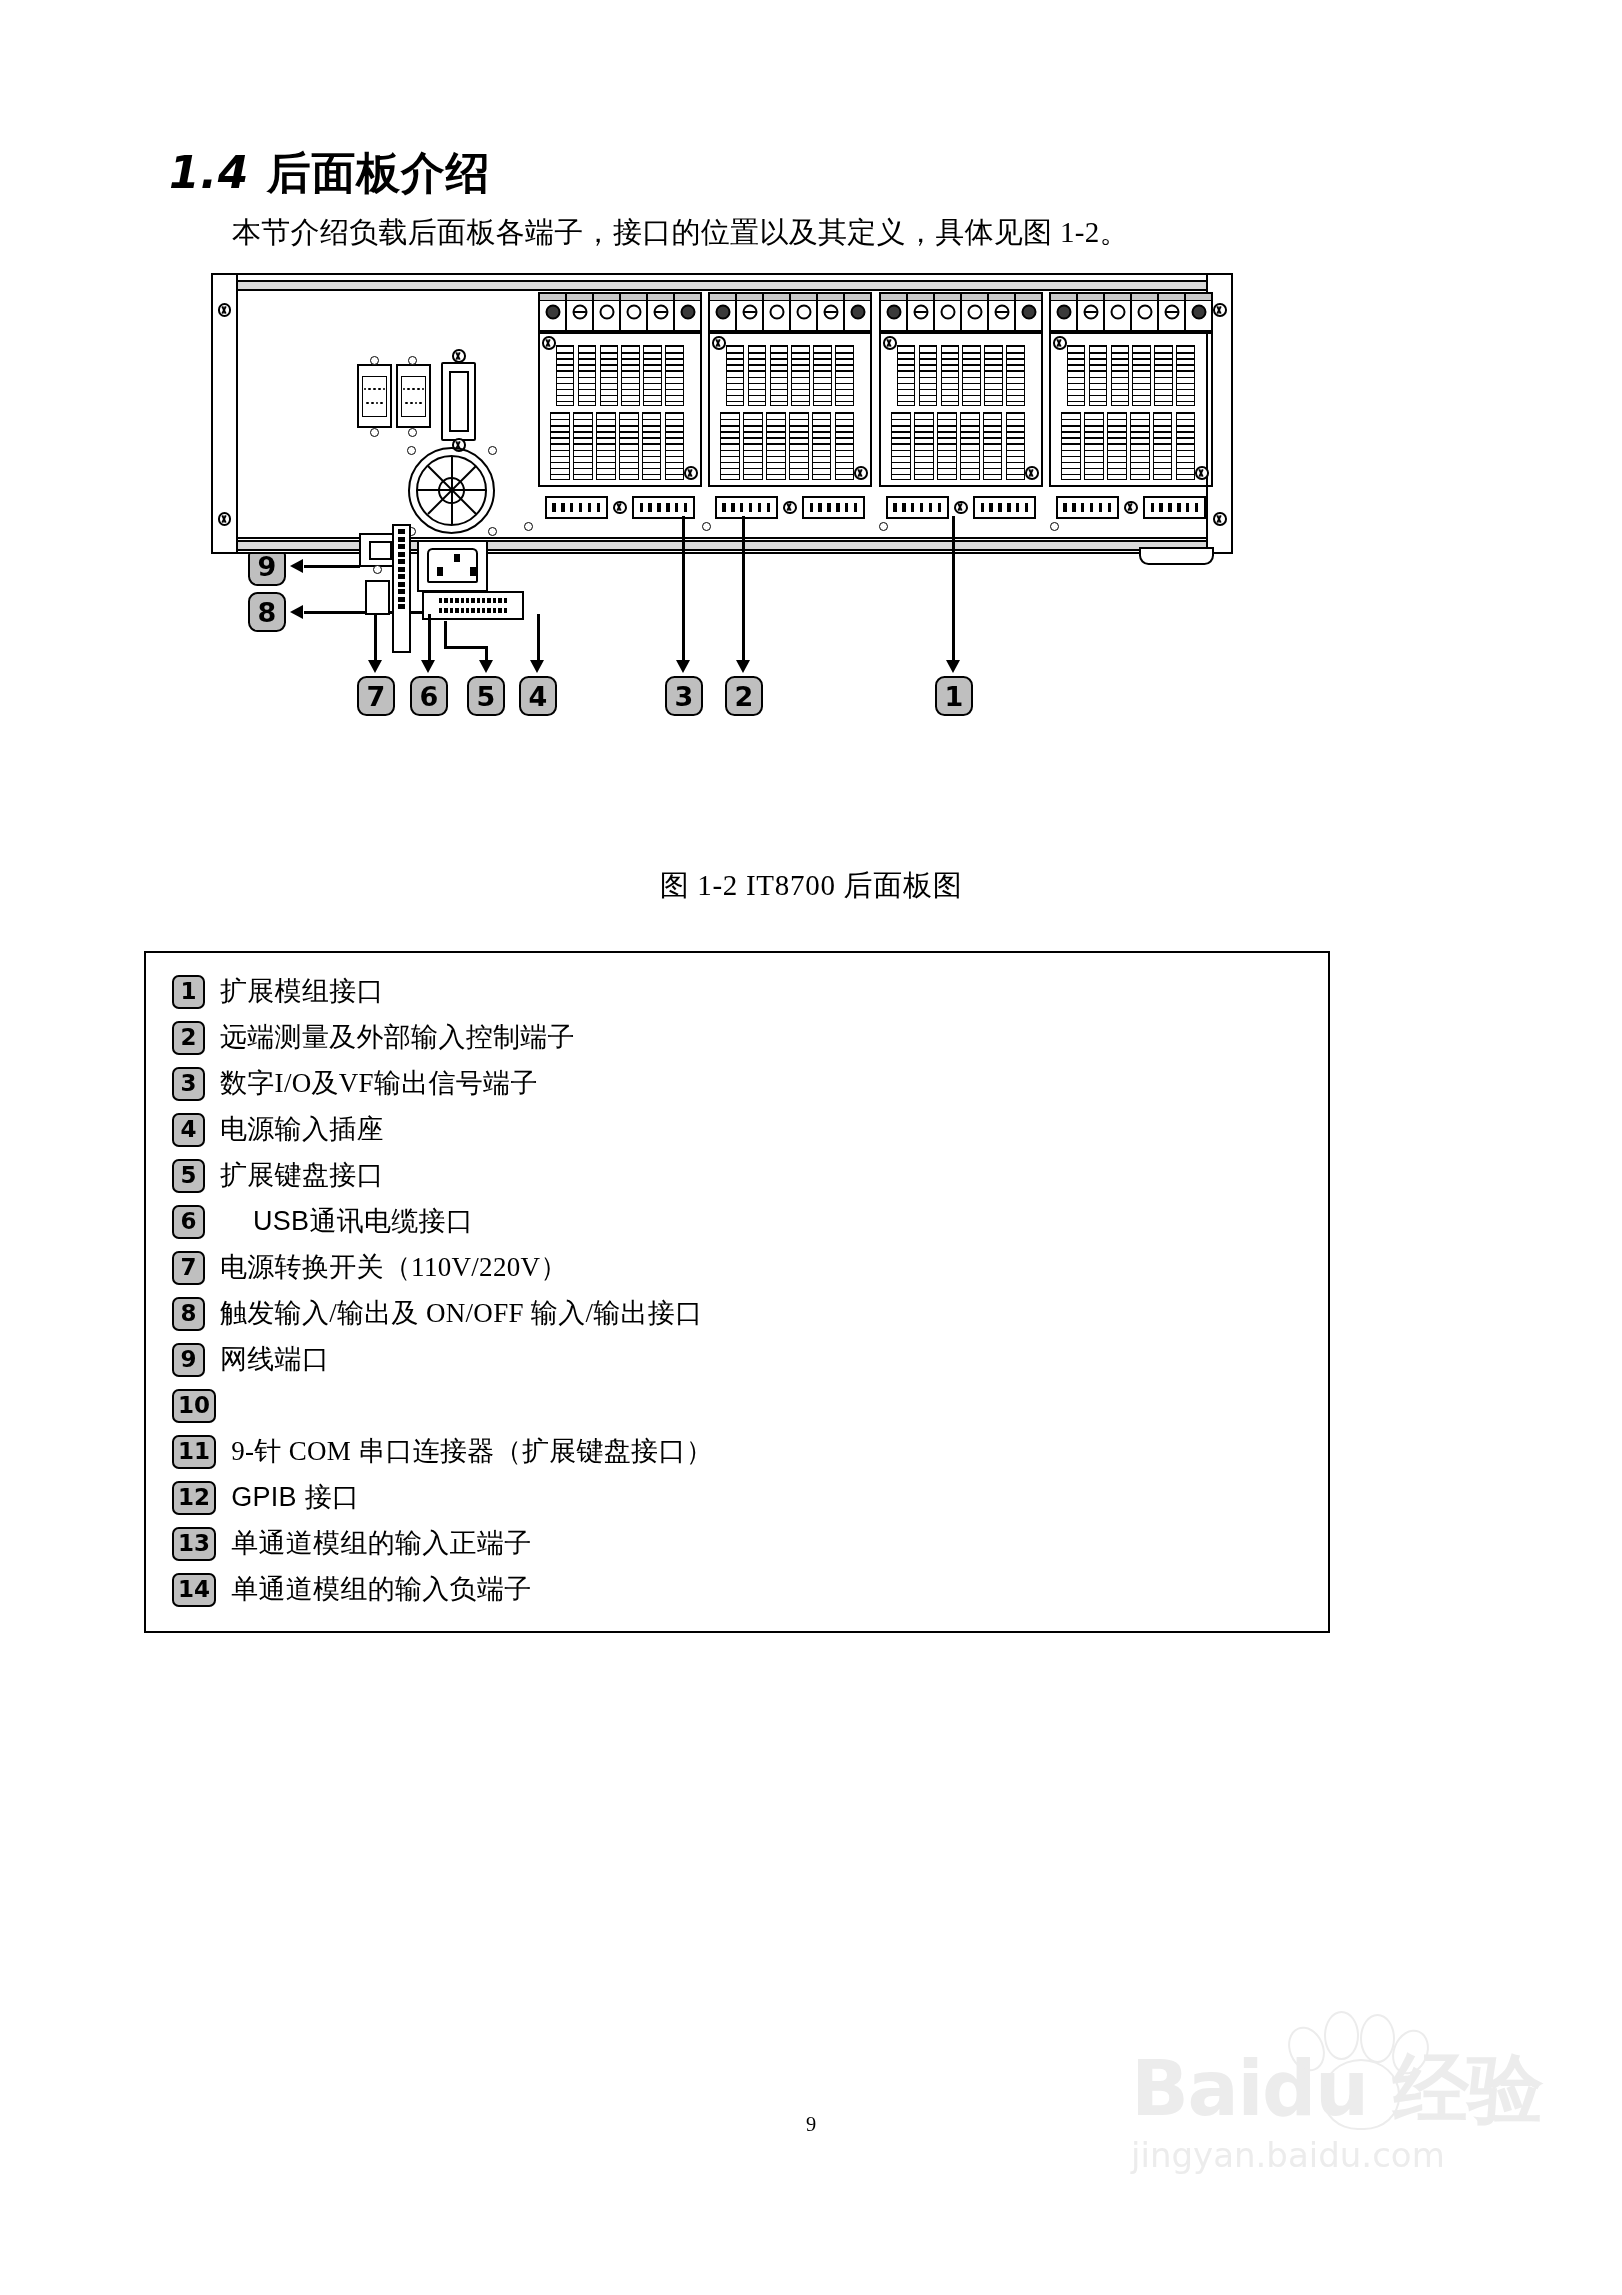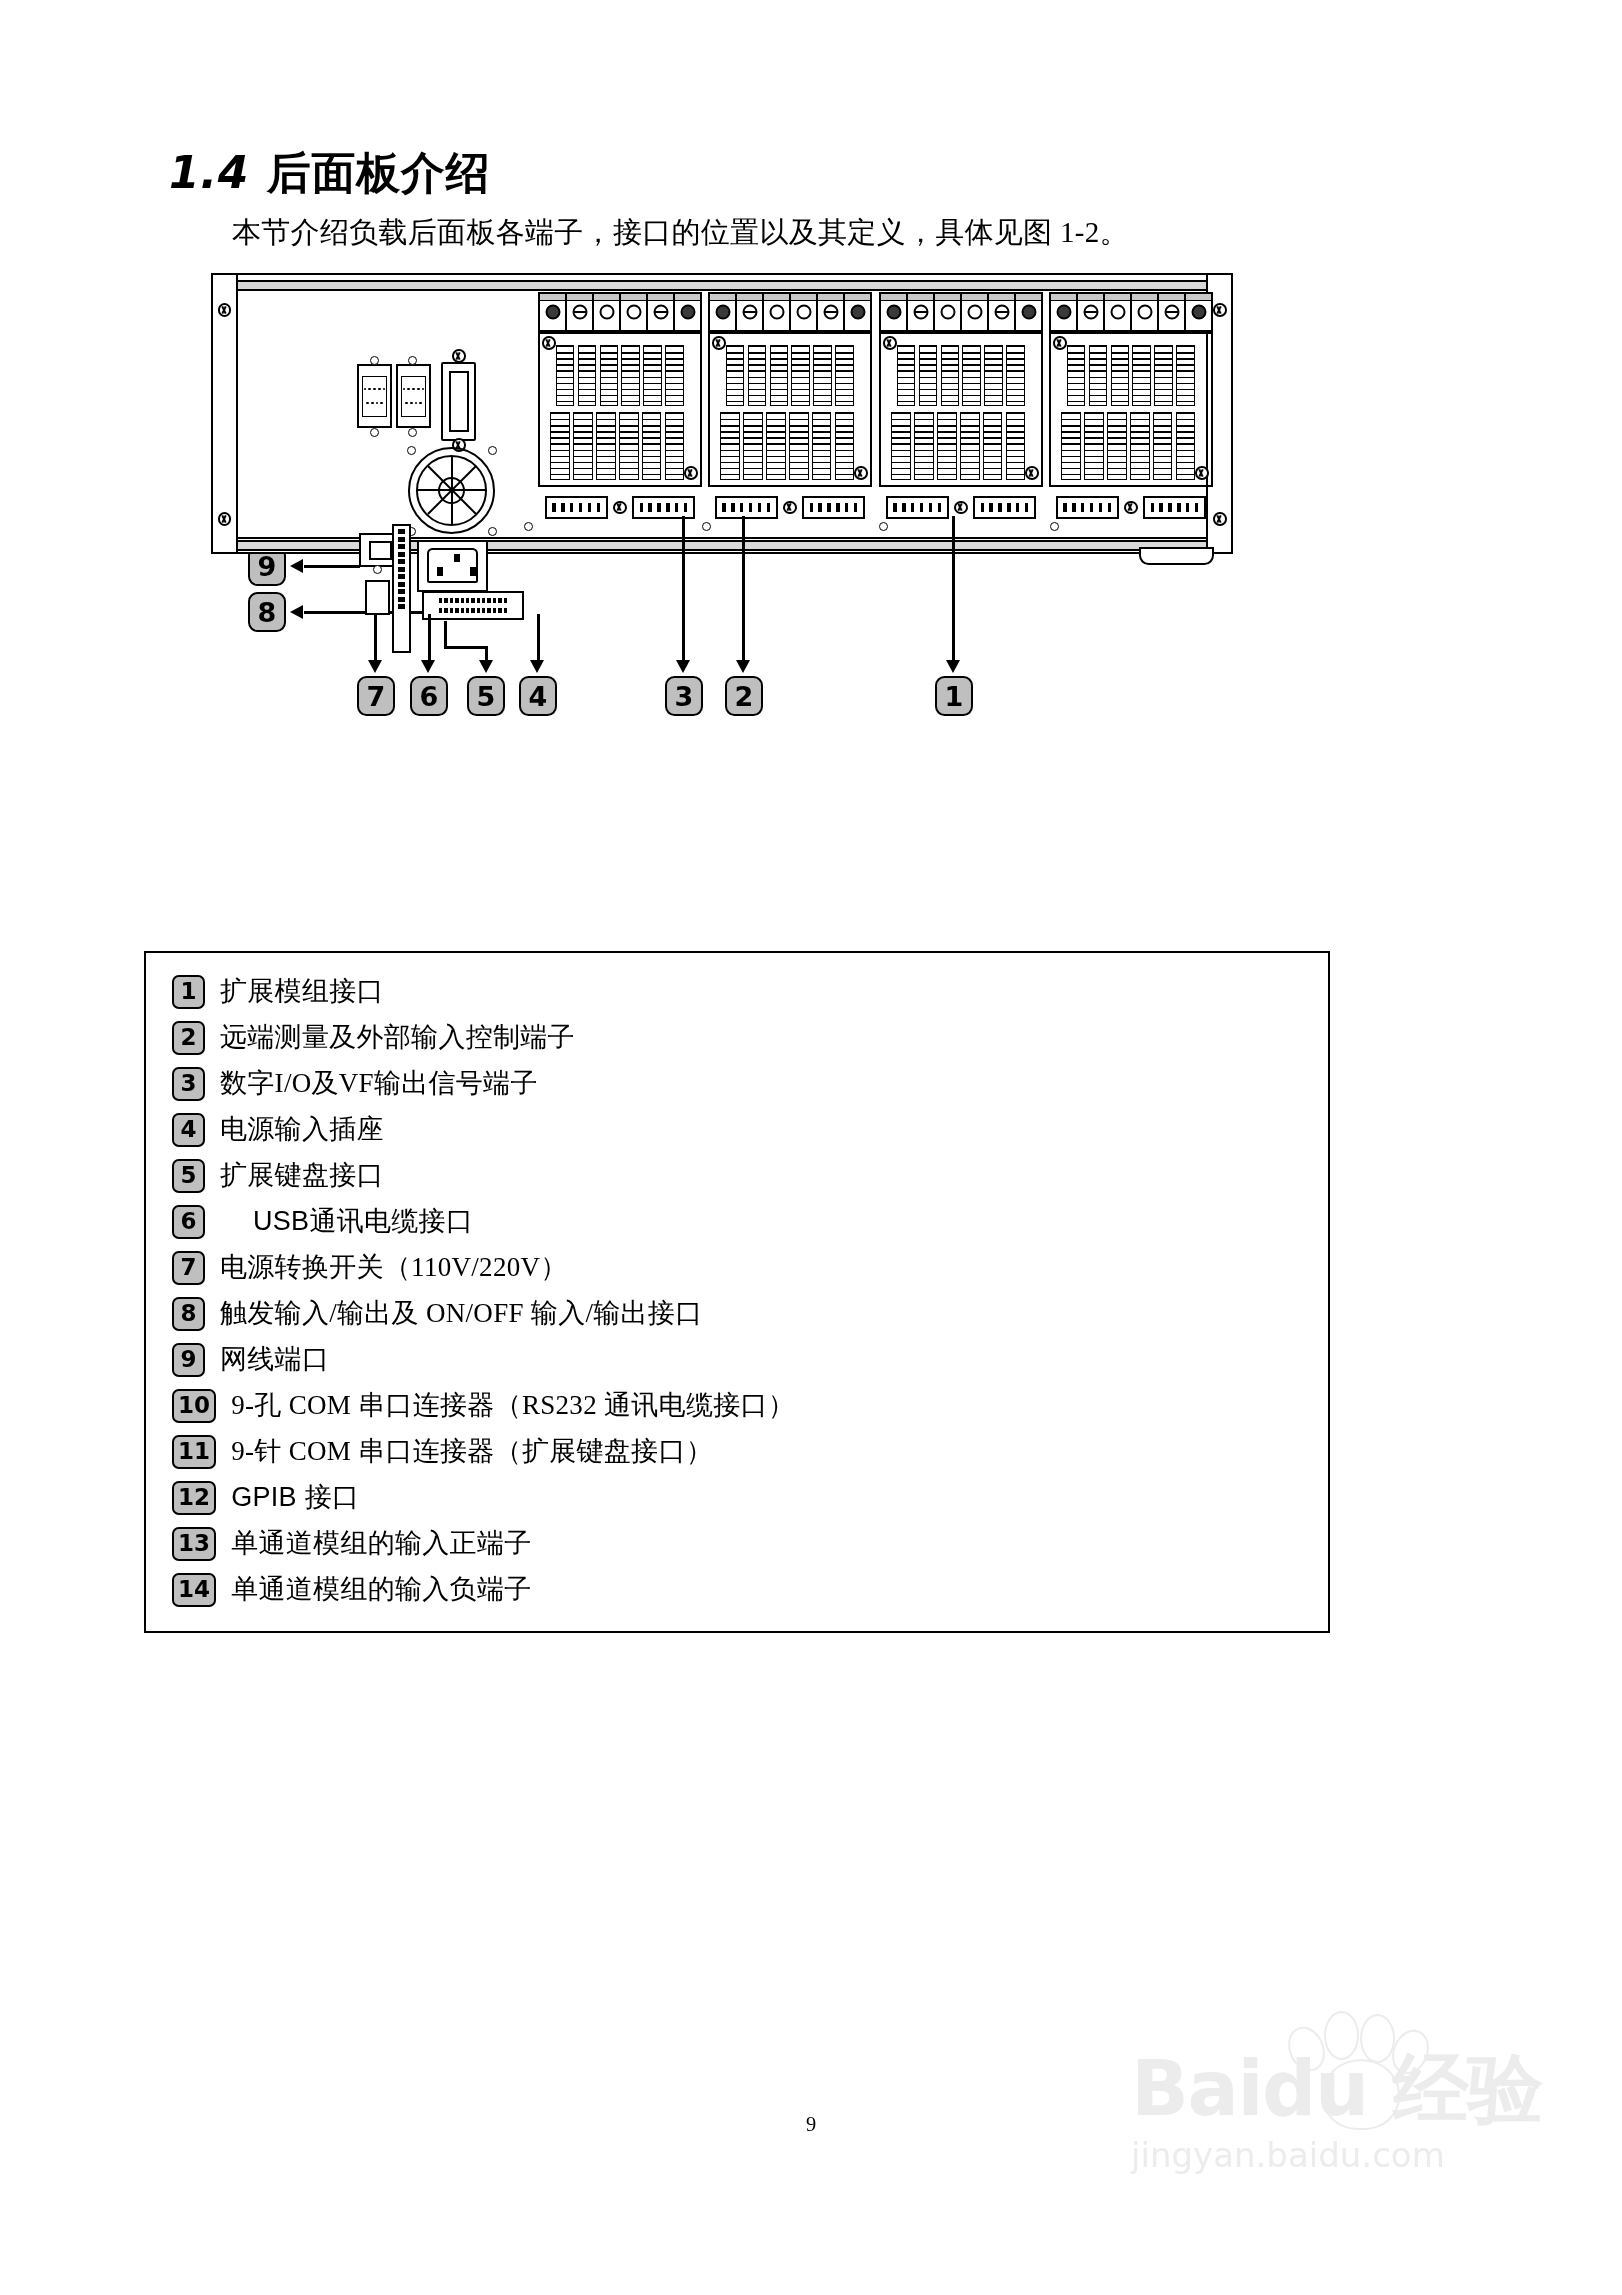--- a/index.html
+++ b/index.html
@@ -1050,20 +1050,21 @@
     <div class="arrow down" style="left:532px; top:387px;"></div>
 
     <div class="callout w1" style="left:731px; top:403px;">
       <span>1</span>
     </div>
     <div class="lead-v" style="left:748px; top:243px; height:146px;"></div>
     <div class="arrow down" style="left:742px; top:387px;"></div>
 
   </div>
 
+  <div class="fig-caption">图 1-2 IT8700 后面板图</div>
 
   <div class="legend-box">
     <div class="legend-list">
 
       <div class="legend-item">
         <div class="legend-badge">1</div>
         <div class="legend-label">扩展模组接口</div>
       </div>
       <div class="legend-item">
         <div class="legend-badge">2</div>
@@ -1092,21 +1093,20 @@
       <div class="legend-item">
         <div class="legend-badge">8</div>
         <div class="legend-label">触发输入/输出及 ON/OFF 输入/输出接口</div>
       </div>
       <div class="legend-item">
         <div class="legend-badge">9</div>
         <div class="legend-label">网线端口</div>
       </div>
       <div class="legend-item">
         <div class="legend-badge">10</div>
-        <div class="legend-label">9-孔 COM 串口连接器（RS232 通讯电缆接口）</div>
       </div>
       <div class="legend-item">
         <div class="legend-badge">11</div>
         <div class="legend-label">9-针 COM 串口连接器（扩展键盘接口）</div>
       </div>
       <div class="legend-item">
         <div class="legend-badge">12</div>
         <div class="legend-label" style="font-family:'Liberation Sans', sans-serif;">GPIB 接口</div>
       </div>
       <div class="legend-item">

